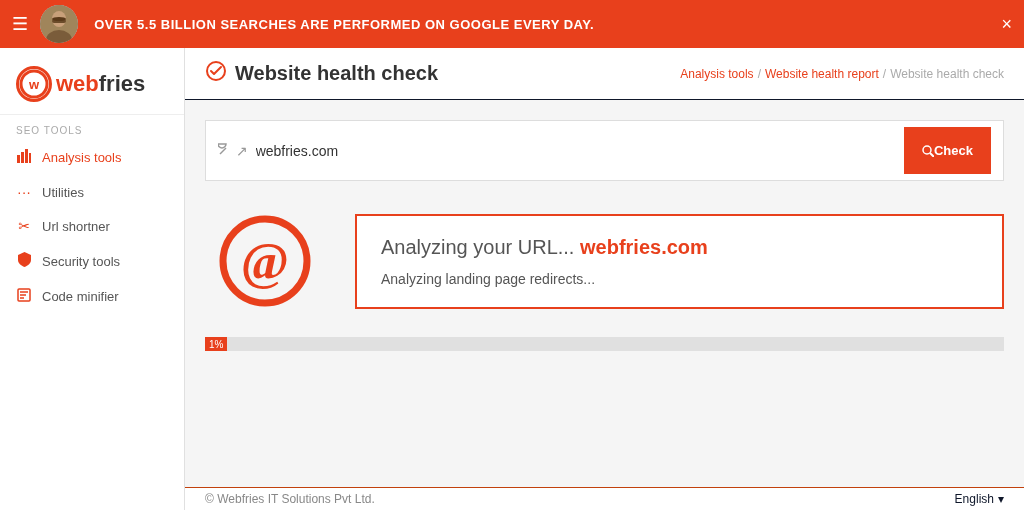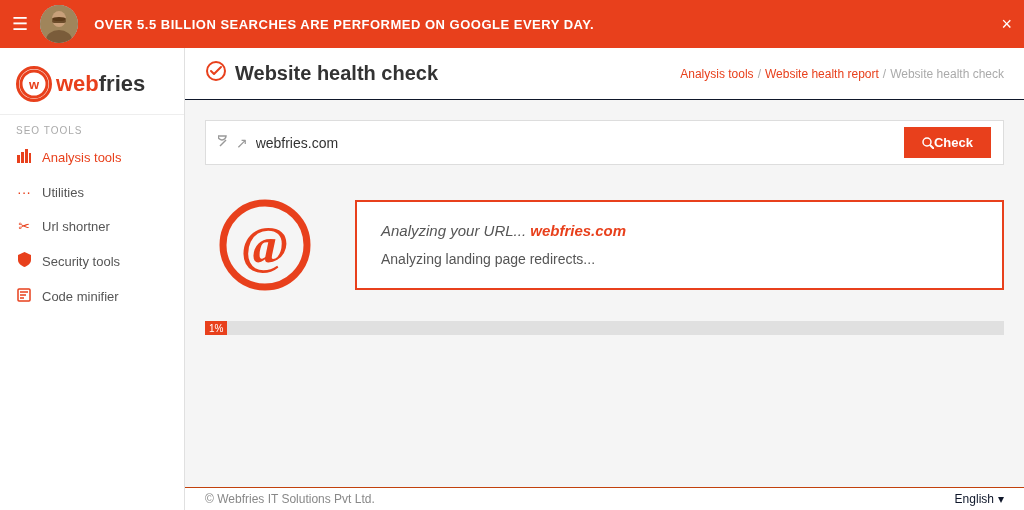--- a/index.html
+++ b/index.html
@@ -186,21 +186,21 @@
       flex: 1;
       border: none;
       outline: none;
       font-size: 14px;
       color: #333;
     }
     .check-btn {
       background: #e8401c;
       color: white;
       border: none;
-      padding: 8px 18px;
+      padding: 16px 18px;
       font-size: 13px;
       cursor: pointer;
       display: flex;
       align-items: center;
       font-weight: bold;
     }
 
     
     .analysis-section {
       display: flex;
@@ -221,24 +221,23 @@
       height: 100px;
     }
     .analysis-box {
       border: 2px solid #e8401c;
       padding: 20px 24px;
       flex: 1;
       background: white;
       min-height: 90px;
     }
     .analysis-line1 {
-      font-size: 15px;
+      font-size: 20px;
       color: #555;
       margin-bottom: 12px;
-      font-style: italic;
     }
     .analysis-line1 strong { color: #e8401c; }
     .analysis-line2 {
       font-size: 14px;
       color: #555;
     }
 
     
     .progress-container {
       background: #e0e0e0;

